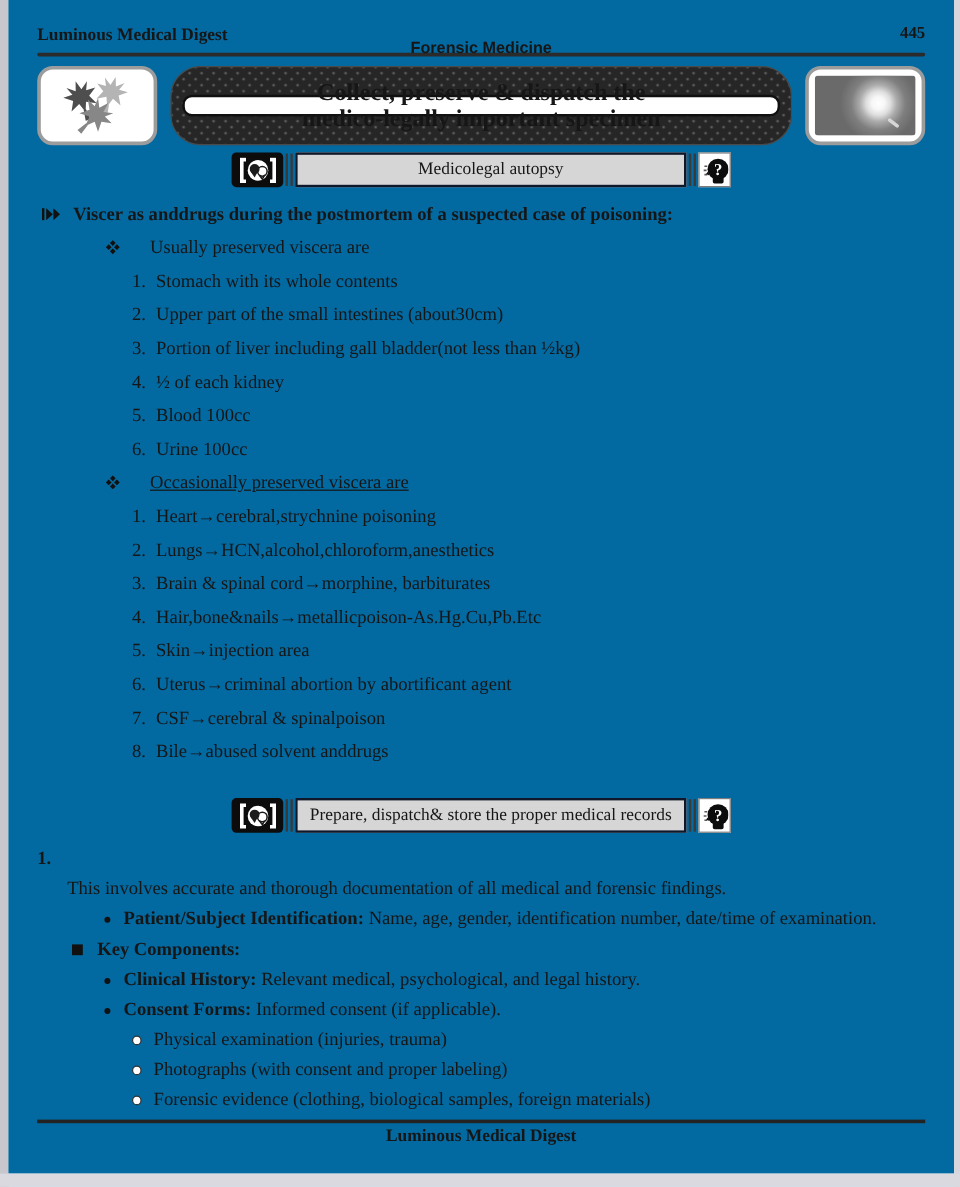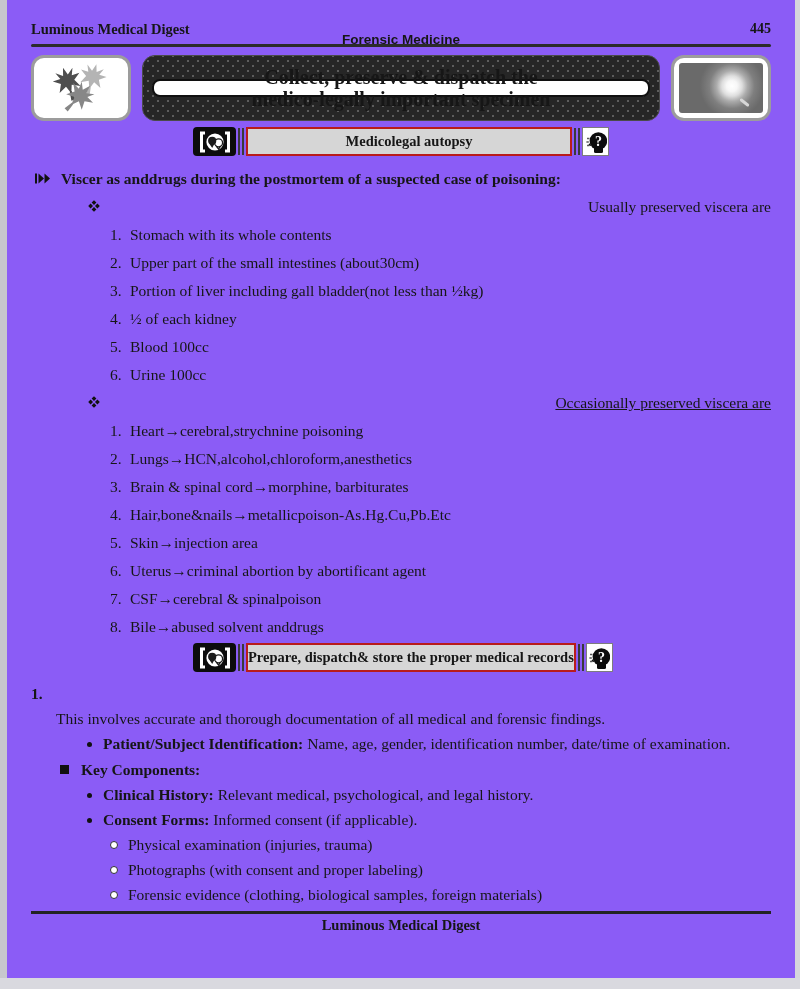--- a/index.html
+++ b/index.html
@@ -6,64 +6,64 @@
   html,body { width:800px; height:989px; }
   body {
     position:relative; background:#ffffff; overflow:hidden;
     font-family:"Liberation Serif", serif; color:#161616;
   }
   .edge-left  { position:absolute; left:0; top:0; width:7px; height:100%; background:#c7c7cd; }
   .edge-right { position:absolute; right:0; top:0; width:5px; height:100%; background:#d6d6dc; }
   .edge-bottom{ position:absolute; left:0; bottom:0; width:100%; height:11px; background:#d9d9df; z-index:3; }
   .sheet {
     position:absolute; left:7px; right:5px; top:0; bottom:11px;
-    background:#8b5cf6; padding:0 24px;
+    background:#0369a1; padding:0 24px;
   }
   
   .doc-header { position:relative; padding-top:21px; height:40px; }
   .hdr-left  { position:absolute; left:0;  top:21px; font-weight:bold; font-size:14.5px; }
   .hdr-center{ position:absolute; left:50%; top:32px; transform:translateX(-50%);
                font-family:"Liberation Sans", sans-serif; font-weight:bold; font-size:13.5px; }
   .hdr-right { position:absolute; right:0; top:21px; font-weight:bold; font-size:14px; }
   .rule { height:3px; background:#2b2b2b; margin-top:4px; border-radius:2px; }
   
   .banner-row { display:flex; gap:11px; margin-top:8px; height:66px; }
   .img-frame { width:100px; height:66px; border:3px solid #9c9c9c; border-radius:13px;
                background:#fff; display:flex; align-items:center; justify-content:center; overflow:hidden; }
   .photo { width:84px; height:50px; border-radius:3px; position:relative;
            background-color:#6a6a6a;
            background-image:radial-gradient(circle at 63% 46%, #ffffff 0%, #f7f7f7 9%, #dedede 17%, #ababab 26%, #7f7f7f 38%, rgba(106,106,106,0) 54%); }
   .photo::after { content:""; position:absolute; right:13px; bottom:9px; width:11px; height:3px;
                   background:#d6d6d6; transform:rotate(38deg); border-radius:2px; }
-  .banner-outer { flex:1; border-radius:13px; padding:23px 9px; border:1px solid #4a4a4a;
+  .banner-outer { flex:1; border-radius:25px; padding:23px 9px; border:1px solid #4a4a4a;
                   background-color:#262626;
                   background-image:radial-gradient(#5d5d5d 1px, rgba(0,0,0,0) 1.4px),
                                    radial-gradient(#5d5d5d 1px, rgba(0,0,0,0) 1.4px);
                   background-size:10px 10px; background-position:0 0, 5px 5px; }
   .banner-inner { height:100%; background:#fff; border:2px solid #101010; border-radius:8px;
                   display:flex; flex-direction:column; align-items:center; justify-content:center;
                   font-weight:bold; font-size:20px; line-height:1.1; text-align:center; }
   
   .topic-bar { margin:6px auto 0; width:416px; height:29px; display:flex; align-items:stretch; }
   .tb-icon { width:43px; background:#0c0c0c; border-radius:4px;
              display:flex; align-items:center; justify-content:center; flex:none; }
   .tb-sep { width:6px; border-left:2px solid #3a3a3a; border-right:2px solid #3a3a3a; margin:1px 2px; flex:none; }
-  .tb-label { flex:1; background:#d6d6d6; border:2px solid #b91c1c;
+  .tb-label { flex:1; background:#d6d6d6; border:2px solid #0f172a;
               display:flex; align-items:center; justify-content:center;
-              font-weight:bold; font-size:14.5px; white-space:nowrap; }
+              font-weight:normal; font-size:14.5px; white-space:nowrap; }
   .tb-q { width:27px; background:#fff; border:1.5px solid #7d7d7d;
           display:flex; align-items:center; justify-content:center; flex:none; }
-  .topic-bar-2 { margin-top:6px; }
+  .topic-bar-2 { margin-top:28px; }
   
   .row { font-size:15.5px; line-height:20px; }
   .l1 { margin-top:13px; padding-left:4px; display:flex; gap:11px; font-weight:bold; }
   .l1 svg { margin-top:4px; flex:none; }
   .l2 { margin-top:8px; padding-left:29px; display:flex; gap:12px; font-weight:bold; }
   .sq { width:9px; height:9px; background:#111; margin-top:5px; flex:none; }
-  .l3 { margin-top:8px; padding-left:57px; display:flex; gap:10px;justify-content:space-between; }
+  .l3 { margin-top:8px; padding-left:57px; display:flex; gap:25px; }
   .l3 svg { margin-top:3px; flex:none; }
   .underlined { text-decoration:underline; }
   ol.cnt { list-style:none; counter-reset:item; }
   ol.cnt li { counter-increment:item; position:relative; margin-top:8px; padding-left:99px; }
   ol.cnt li::before { content:counter(item) "."; position:absolute; left:79px; }
   
   .rec-head { margin-top:12px; display:flex; font-weight:bold; }
   .rec-num { width:25px; flex:none; }
   .rec-intro { margin-top:5px; padding-left:25px; }
   .l2b { margin-top:6px; }

